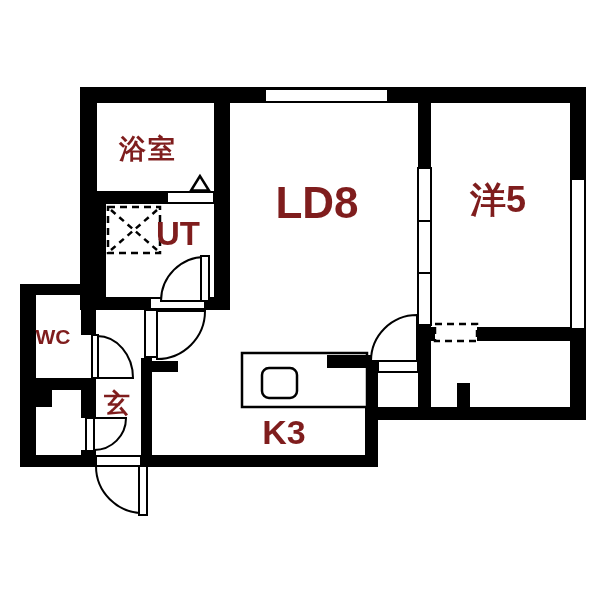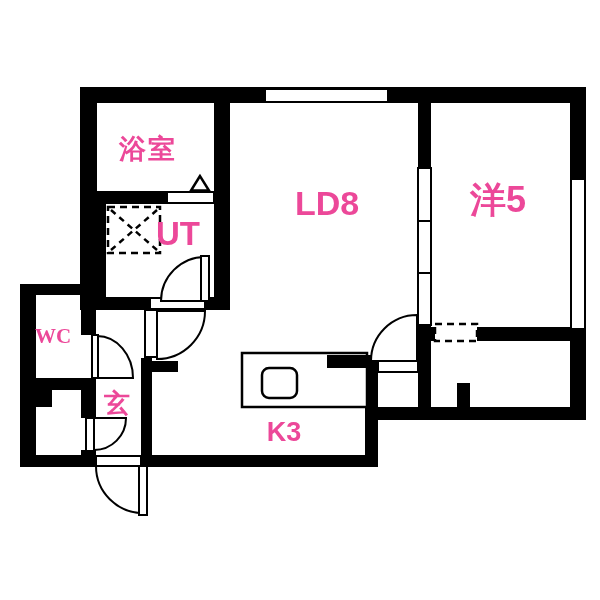--- a/index.html
+++ b/index.html
@@ -3,30 +3,30 @@
 <meta charset="utf-8">
 <style>
   html,body{margin:0;padding:0;background:#ffffff;}
   .plan{
     position:relative;width:600px;height:600px;background:#ffffff;
     font-family:"Liberation Sans","DejaVu Sans",sans-serif;overflow:hidden;
   }
   .plan svg{position:absolute;left:0;top:0;}
   .room-label{
     position:absolute;transform:translate(-50%,-50%);
-    color:#ec4899;font-weight:bold;white-space:nowrap;line-height:1;
+    color:#7f1d1d;font-weight:bold;white-space:nowrap;line-height:1;
     letter-spacing:0px;
   }
   .lbl-bathroom{left:148px;top:149px;font-size:27px;letter-spacing:2px;}
   .lbl-ut{left:178px;top:233px;font-size:33px;}
-  .lbl-ld{left:317px;top:203px;font-size:34px;margin-left:10px;}
+  .lbl-ld{left:317px;top:203px;font-size:44px;}
   .lbl-west{left:498px;top:200px;font-size:36px;}
-  .lbl-wc{left:53px;top:336px;font-size:21px;font-family:Liberation Serif, serif;}
+  .lbl-wc{left:53px;top:336px;font-size:21px;}
   .lbl-genkan{left:117px;top:403px;font-size:26px;}
-  .lbl-kitchen{left:284px;top:432px;font-size:27px;}
+  .lbl-kitchen{left:284px;top:432px;font-size:34px;}
 </style>
 </head>
 <body>
 
 <div class="plan">
 
   <svg width="600" height="600" viewBox="0 0 600 600">
 
     <g fill="#000000" stroke="none">
       <rect x="80" y="87" width="506" height="16"></rect>

